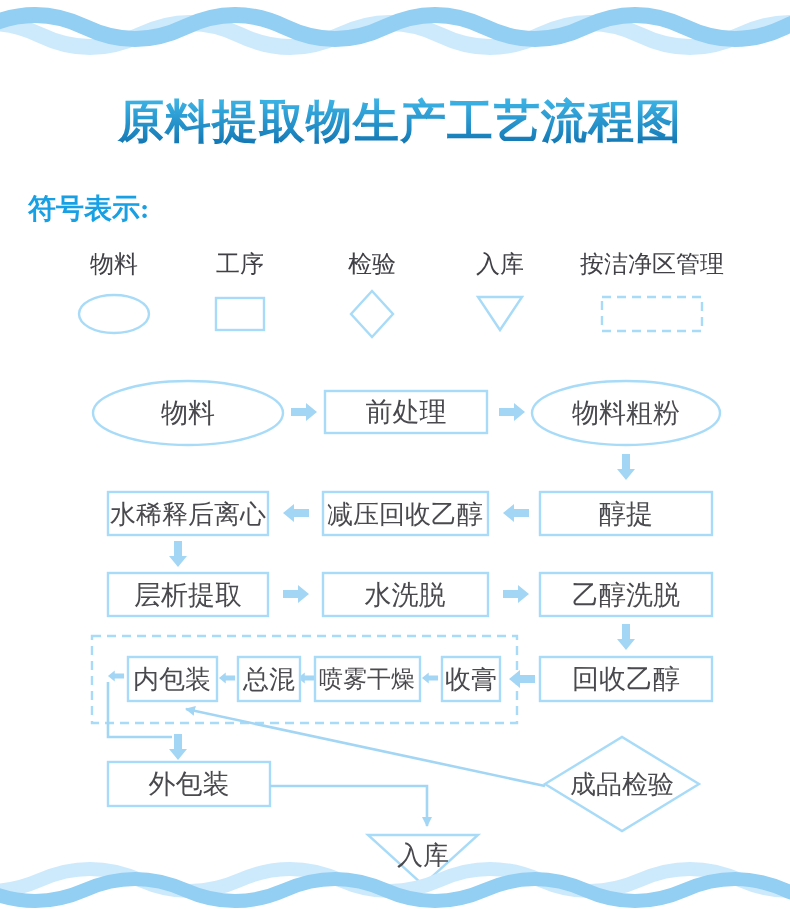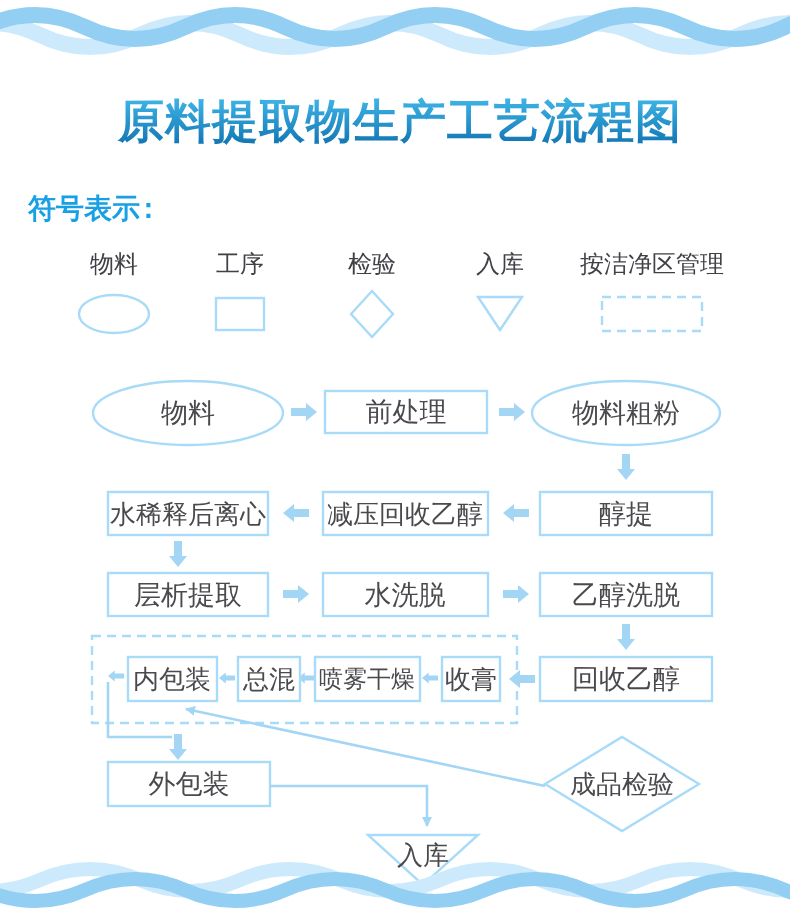--- a/index.html
+++ b/index.html
@@ -1,17 +1,17 @@
 <!DOCTYPE html>
 <html><head>
 <meta charset="utf-8">
 <style>
   html,body{margin:0;padding:0;background:#ffffff;}
   .page{position:relative;width:790px;height:910px;background:#fff;overflow:hidden;
-        font-family:Liberation Mono, monospace;}
+        font-family:Liberation Serif, serif;}
   svg{display:block;}
   .wave-main{stroke:#93cef3;fill:none;}
   .wave-light{stroke:#cdeafc;fill:none;}
   .node{fill:#ffffff;stroke:#a8dbf8;stroke-width:2.4;}
   .dashed{fill:none;stroke:#a8dbf8;stroke-width:2.4;stroke-dasharray:9 6;}
   .thick-arrow{fill:#a3d6f4;stroke:none;}
   .flow-line{fill:none;stroke:#a3d6f4;stroke-width:2.6;}
   .node-text{fill:#4a4a4e;font-size:27px;text-anchor:middle;}
   .node-text-sm{fill:#4a4a4e;font-size:26px;text-anchor:middle;}
   .node-text-xs{fill:#4a4a4e;font-size:24px;text-anchor:middle;}

